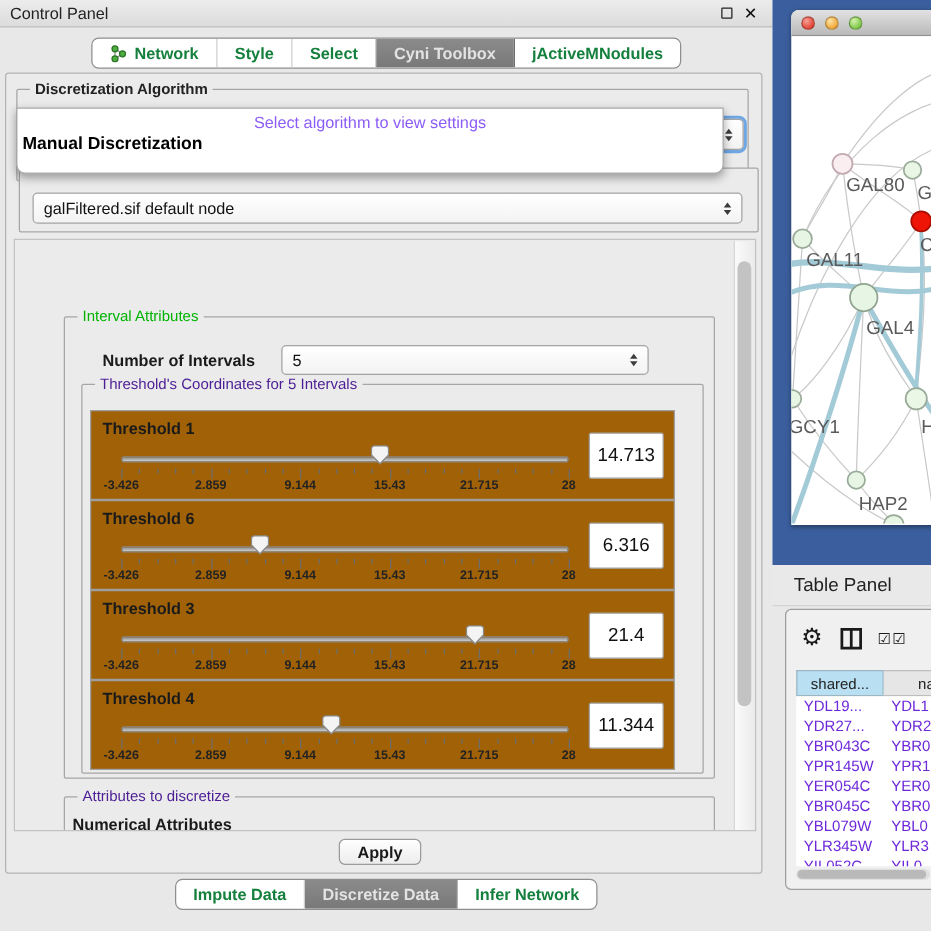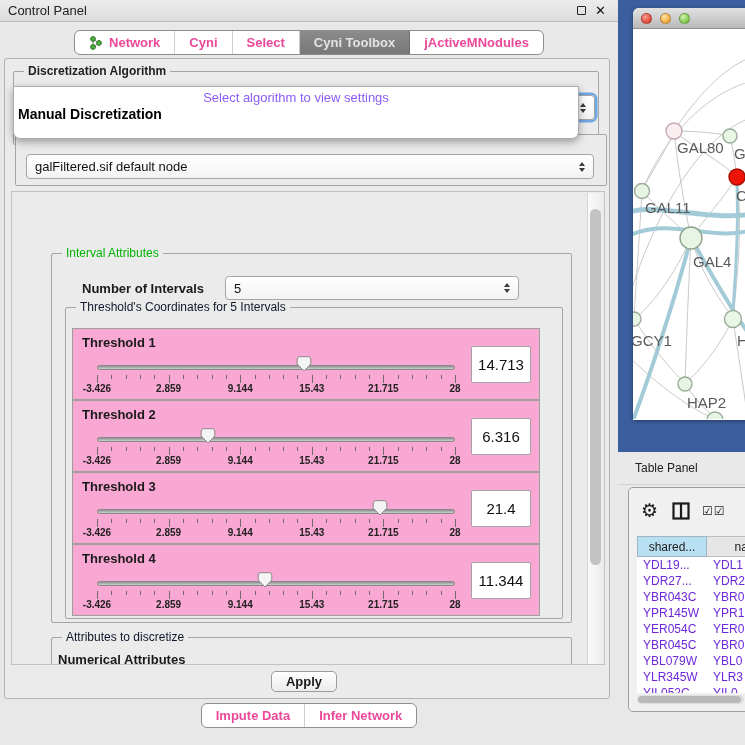--- a/index.html
+++ b/index.html
@@ -9,52 +9,52 @@
 
   
   #titlebar { left:0; top:0; width:618px; height:22px; background:linear-gradient(#ececec,#dcdcdc); border-bottom:1px solid #bcbcbc; display:flex; align-items:center; }
   #titlebar .title { margin-left:8px; font-size:13px; color:#222; }
   #titlebar .winbtns { margin-left:auto; display:flex; align-items:center; gap:9px; margin-right:12px; }
   .float-box { width:9px; height:9px; border:1.5px solid #222; border-radius:1px; }
   .close-x { font-size:13px; font-weight:bold; color:#111; line-height:1; }
 
   
   .seg { display:inline-flex; background:#fff; border:1px solid #8e8e8e; border-radius:6px; height:25px; overflow:hidden; }
-  .seg .segitem { display:flex; align-items:center; padding:0 14px; font-size:13px; font-weight:600; color:#ec4899; border-right:1px solid #cfcfcf; white-space:nowrap; }
+  .seg .segitem { display:flex; align-items:center; padding:0 14px; font-size:13px; font-weight:600; color:#15803d; border-right:1px solid #cfcfcf; white-space:nowrap; }
   .seg .segitem:last-child { border-right:none;justify-content:flex-end; }
   .seg .segitem.sel { background:linear-gradient(#8b8b8b,#787878); color:#e3e3e3; border-right-color:#6f6f6f; }
   .net-ico { width:14px; height:14px; margin-right:6px; }
 
   
   #mainpanel { left:4px; top:58px; width:606px; height:641px; background:#ebebeb; border:1px solid #b3b3b3; border-radius:3px; }
   .tbox { position:absolute; border:1px solid #a6a6a6; border-radius:2px; }
   .tbox .legend { position:absolute; top:-8px; left:10px; background:#ebebeb; padding:0 4px; font-size:12px; white-space:nowrap; }
   .legend.green { color:#00b400; }
-  .legend.blue { color:#0f172a; }
+  .legend.blue { color:#4c1d95; }
   .legend.dark { color:#222; font-weight:bold; }
 
   .combo { position:absolute; background:linear-gradient(#ffffff,#f3f3f3); border:1px solid #a5a5a5; border-radius:4px; display:flex; align-items:center; padding:0 8px; font-size:13px; color:#111; }
   .stepper { margin-left:auto; display:flex; flex-direction:column; align-items:center; gap:2px; }
   .tri-up { width:0; height:0; border-left:3.5px solid transparent; border-right:3.5px solid transparent; border-bottom:4.5px solid #3b3b3b; }
   .tri-dn { width:0; height:0; border-left:3.5px solid transparent; border-right:3.5px solid transparent; border-top:4.5px solid #3b3b3b; }
 
   
   #algo-popup { left:8px; top:27px; width:566px; height:53px; background:#fff; border:1px solid #ababab; border-radius:0 0 7px 7px; box-shadow:0 3px 8px rgba(0,0,0,.35); z-index:20; }
   #algo-popup .hint { position:absolute; top:3px; left:0; width:100%; text-align:center; color:#8b5cf6; font-size:13px; }
   #algo-popup .opt1 { position:absolute; top:19px; left:4px; font-weight:bold; font-size:14px; color:#000; }
   #algo-popup .opt2 { position:absolute; top:36px; left:4px; font-size:14px; color:#000; }
   #algo-combo-behind { left:16px; top:36px; width:574px; height:25px; box-shadow:0 0 0 2.5px #6ea7e4; z-index:5; }
 
   
   #scrollwrap { left:6px; top:132px; width:594px; height:474px; border:1px solid #c2c2c2; overflow:hidden; }
   .vscroll-track { position:absolute; right:1px; top:1px; width:16px; height:472px; background:linear-gradient(90deg,#fafafa,#ececec); border-left:1px solid #d5d5d5; }
   .vscroll-thumb { position:absolute; left:2px; width:11px; background:#c3c3c3; border-radius:6px; }
 
   
-  .throw { position:absolute; left:6px; width:468px; height:72px; border:1px solid #9e9e9e; background:#f9a8d4; }
+  .throw { position:absolute; left:6px; width:468px; height:72px; border:1px solid #9e9e9e; background:#a16207; }
   .throw .tlabel { position:absolute; left:9px; top:6px; font-weight:bold; font-size:13px; }
   .track { position:absolute; left:24px; top:36px; width:358px; height:5px; border-radius:3px; background:linear-gradient(#8f8f8f,#cfcfcf); border:1px solid #898989; }
   .thumb { position:absolute; top:27px; width:16px; height:16px; }
   .ticks { position:absolute; left:24px; top:46px; width:358px; height:8px; }
   .tick { position:absolute; top:0; width:1px; background:#6e6e6e; }
   .ticklabels { position:absolute; left:24px; top:54px; width:358px; height:12px; }
   .ticklabel { position:absolute; transform:translateX(-50%); font-size:10px; font-weight:bold; color:#222; white-space:nowrap; }
   .valbox { position:absolute; left:398px; top:17px; width:60px; height:37px; background:#fff; border:1px solid #a3a3a3; border-radius:2px; display:flex; align-items:center; justify-content:center; font-size:15px; color:#111; }
 
   #applybtn { position:absolute; left:266px; top:612px; width:66px; height:21px; background:linear-gradient(#ffffff,#ececec); border:1px solid #9b9b9b; border-radius:5px; font-size:13px; font-weight:600; display:flex; align-items:center; justify-content:center; }
@@ -66,21 +66,21 @@
   #bluepanel { left:618px; top:0; width:127px; height:452px; background:#3b5f9e; }
   #netwin { left:633px; top:8px; width:120px; height:412px; background:#fff; border-radius:6px 0 0 0; box-shadow:0 1px 4px rgba(0,0,0,.4); }
   #netwin .wtitle { height:21px; background:linear-gradient(#e2e2e2,#b9b9b9); border-bottom:1px solid #8f8f8f; border-radius:6px 0 0 0; display:flex; align-items:center; padding-left:8px; gap:8px; }
   .light { width:11px; height:11px; border-radius:50%; border:1px solid rgba(0,0,0,.25); }
   .light.red { background:radial-gradient(circle at 35% 30%, #f8a094, #e2483a 70%); }
   .light.orange { background:radial-gradient(circle at 35% 30%, #fde3a4, #f0a93c 70%); }
   .light.green { background:radial-gradient(circle at 35% 30%, #d4f3ad, #7fc84a 70%); }
   #netcanvas { width:120px; height:390px; overflow:hidden; }
 
   #tablepanelbar { left:618px; top:452px; width:127px; height:33px; background:#e9e9e9; border-bottom:1px solid #d2d2d2; display:flex; align-items:center; }
-  #tablepanelbar span { margin-left:17px; font-size:12px; color:#222; }
+  #tablepanelbar span { margin-left:17px; font-size:15px; color:#222; }
 
   #tablewin { left:628px; top:487px; width:122px; height:225px; background:#f0f0f0; border:1px solid #9e9e9e; border-radius:5px 0 0 5px; overflow:hidden; }
   #tptoolbar { position:absolute; left:0; top:0; width:100%; height:45px; display:flex; align-items:center; }
   .gear { font-size:19px; color:#1a1a1a; margin-left:12px; }
   .colico { width:18px; height:18px; margin-left:14px; }
   .checks { margin-left:12px; font-size:12px; color:#1a1a1a; letter-spacing:1px; }
   #tpheader { position:absolute; left:8px; top:48px; display:flex; height:21px; }
   #tpheader .hc { border:1px solid #9db6c2; display:flex; align-items:center; justify-content:center; font-size:12px; color:#222; }
   #tpheader .hc.c1 { width:70px; background:#b9dff2; }
   #tpheader .hc.c2 { width:86px; background:#e6e6e6; border-left:none; border-color:#bdbdbd; }
@@ -112,21 +112,21 @@
           <line x1="4" y1="3" x2="10" y2="7" stroke="#8a8a8a"></line>
           <line x1="4" y1="11" x2="10" y2="7" stroke="#8a8a8a"></line>
           <line x1="4" y1="3" x2="4" y2="11" stroke="#8a8a8a"></line>
           <circle cx="4" cy="3" r="2.4" fill="#4caf3f" stroke="#2c7325"></circle>
           <circle cx="4" cy="11" r="2.4" fill="#4caf3f" stroke="#2c7325"></circle>
           <circle cx="10" cy="7" r="2.4" fill="#4caf3f" stroke="#2c7325"></circle>
         </svg>
         <span>Network</span>
       </div>
       <div class="segitem">
-        <span>Cyni</span>
+        <span>Style</span>
       </div>
       <div class="segitem">
         <span>Select</span>
       </div>
       <div class="segitem sel">
         <span>Cyni Toolbox</span>
       </div>
       <div class="segitem">
         <span>jActiveMNodules</span>
       </div>
@@ -215,21 +215,21 @@
                 <span class="ticklabel" style="left: 0%;">-3.426</span>
                 <span class="ticklabel" style="left: 20%;">2.859</span>
                 <span class="ticklabel" style="left: 40%;">9.144</span>
                 <span class="ticklabel" style="left: 60%;">15.43</span>
                 <span class="ticklabel" style="left: 80%;">21.715</span>
                 <span class="ticklabel" style="left: 100%;">28</span>
               </div>
               <div class="valbox">14.713</div>
             </div>
             <div class="throw" style="top: 92px;">
-              <span class="tlabel">Threshold 2</span>
+              <span class="tlabel">Threshold 6</span>
               <div class="track"></div>
               <svg class="thumb" viewBox="0 0 16 16" style="left: 126.98px;">
                 <path d="M3.5,0.7 h9 a2.3,2.3 0 0 1 2.3,2.3 v5 L8,15 L1.2,8 v-5 A2.3,2.3 0 0 1 3.5,0.7 Z" fill="#f4f4f4" stroke="#8a8a8a" stroke-width="1"></path>
               </svg>
               <div class="ticks">
                 <div class="tick" style="left: 0%; height: 8px;"></div>
                 <div class="tick" style="left: 4%; height: 4px;"></div>
                 <div class="tick" style="left: 8%; height: 4px;"></div>
                 <div class="tick" style="left: 12%; height: 4px;"></div>
                 <div class="tick" style="left: 16%; height: 4px;"></div>
@@ -368,20 +368,23 @@
     </div>
   </div>
 
   <div id="applybtn">Apply</div>
 </div>
 
 <div id="bottomtabs" class="abs">
     <div class="seg">
       <div class="segitem">
         <span>Impute Data</span>
+      </div>
+      <div class="segitem sel">
+        <span>Discretize Data</span>
       </div>
       <div class="segitem">
         <span>Infer Network</span>
       </div>
     </div>
   </div>
 
 <div id="bluepanel" class="abs"></div>
 
 <div id="netwin" class="abs">

